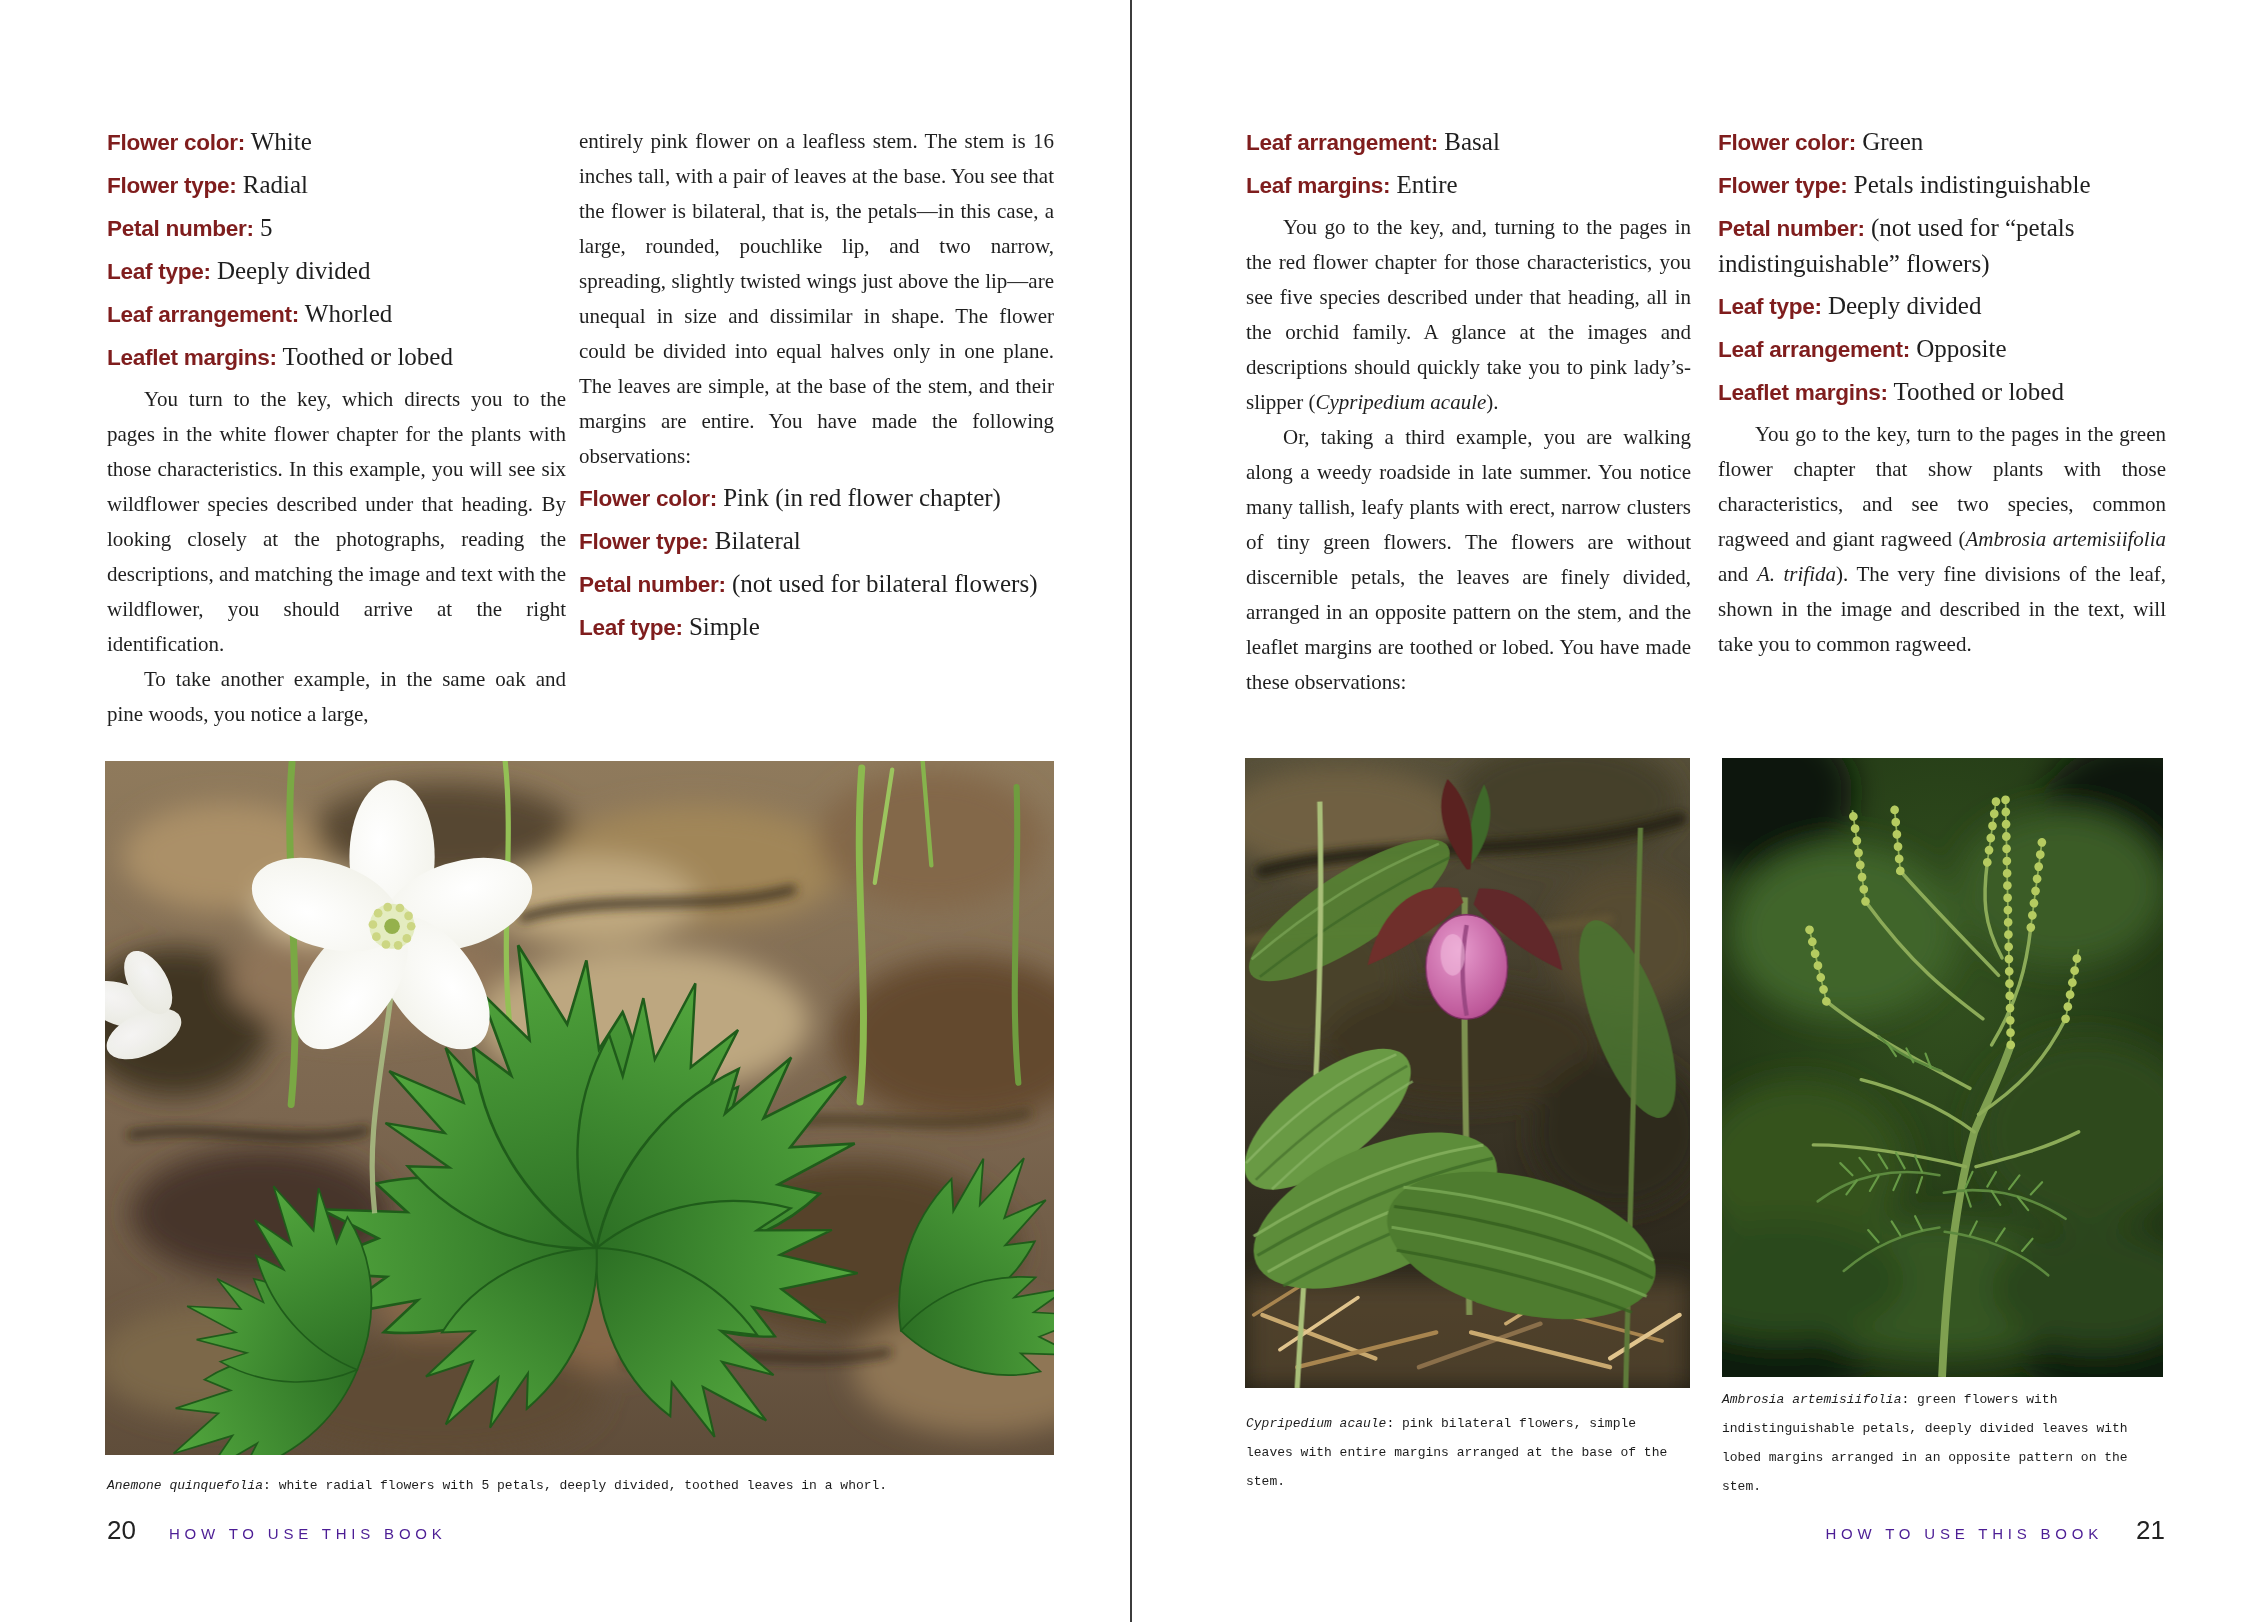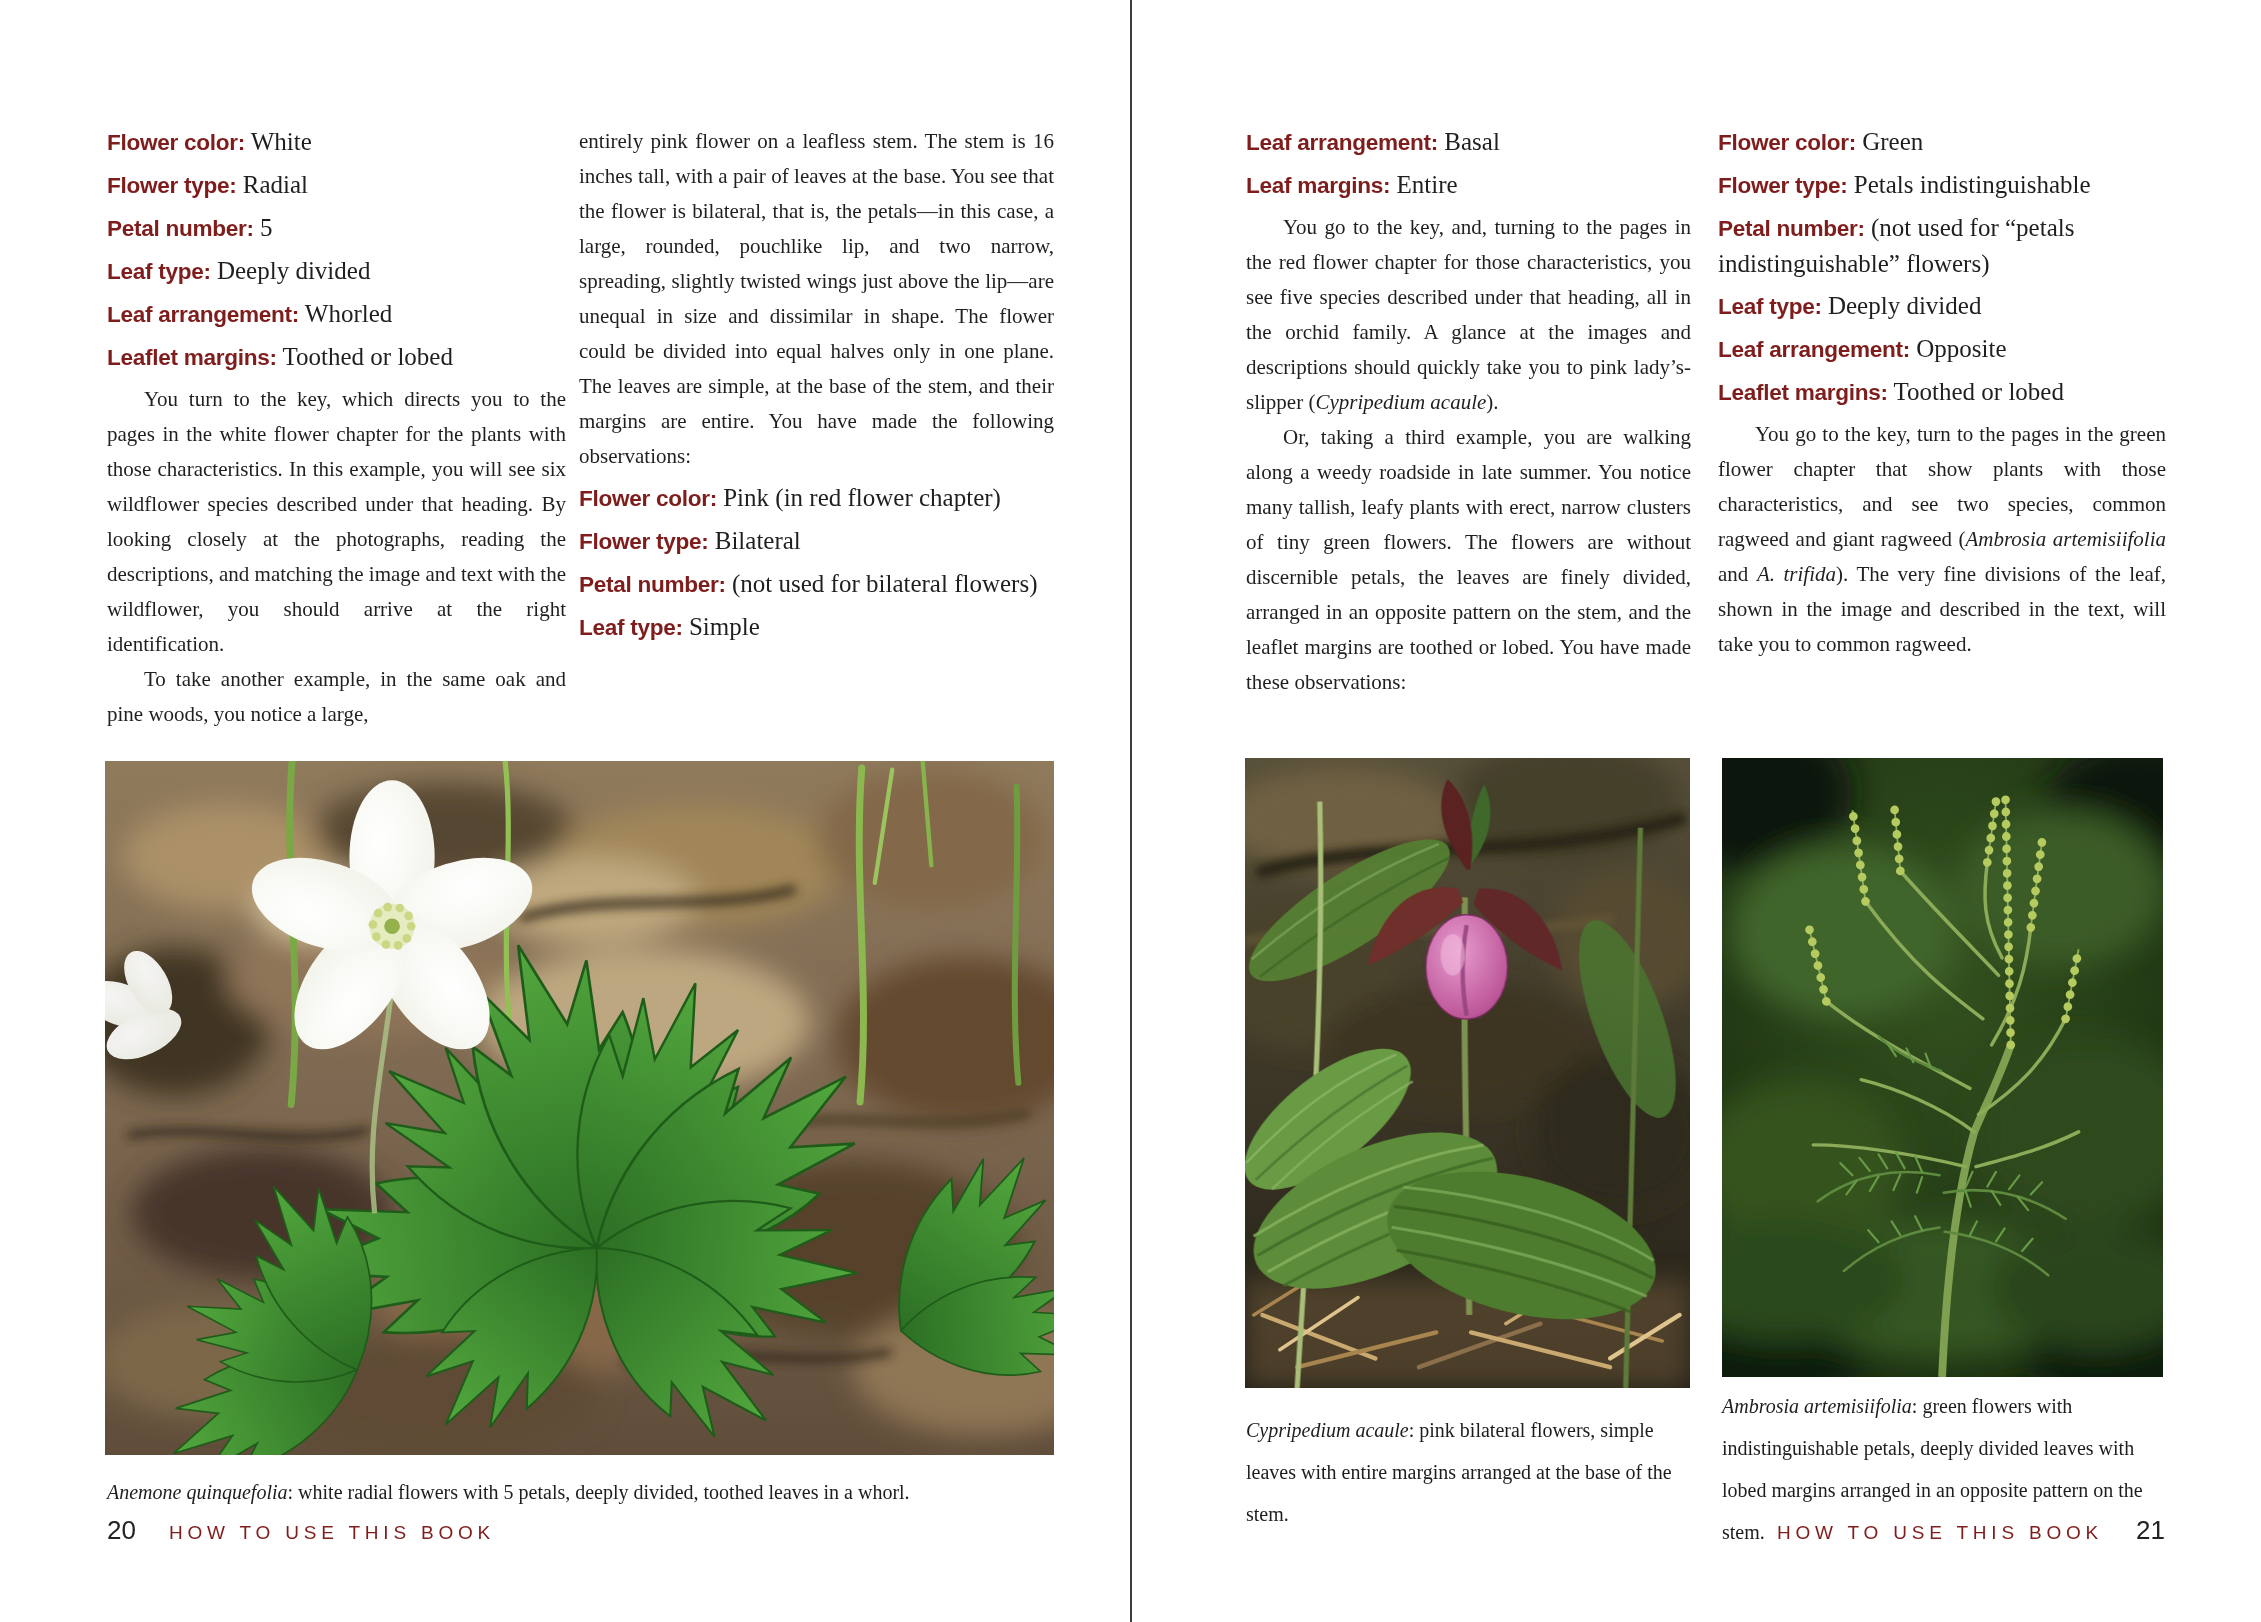--- a/index.html
+++ b/index.html
@@ -17,28 +17,28 @@
   p.body{margin:0;font-size:21px;line-height:35px;text-align:justify;}
   p.ind{text-indent:37px;}
   .spec{font-size:25px;line-height:35px;margin:0 0 7px 0;}
   .spec .lab{font-family:"Liberation Sans", sans-serif;font-weight:700;font-size:22.6px;letter-spacing:-0.3px;color:#7f1d1d;}
   .spec .val{font-family:"Liberation Serif", serif;}
   .photo{position:absolute;overflow:hidden;background:#6b5a42;}
   .photo svg{display:block;width:100%;height:100%;}
   #photo-anemone{left:105px;top:761px;width:949px;height:694px;}
   #photo-cypripedium{left:1245px;top:758px;width:445px;height:630px;}
   #photo-ambrosia{left:1722px;top:758px;width:441px;height:619px;}
-  .caption{position:absolute;font-family:Liberation Serif, serif;font-size:20px;line-height:42px;color:#1d1d1d;margin:0;}
+  .caption{position:absolute;font-family:Liberation Mono, monospace;font-size:13px;line-height:29px;color:#1d1d1d;margin:0;}
   .caption i{font-style:italic;}
   #caption-anemone{left:107px;top:1471px;white-space:nowrap;}
   #caption-cypripedium{left:1246px;top:1409px;width:435px;}
   #caption-ambrosia{left:1722px;top:1385px;width:442px;}
   .footer{position:absolute;top:1515px;font-family:"Liberation Sans", sans-serif;color:#2b2b2b;}
   .footer .pagenum{font-size:26px;color:#222;}
-  .footer .runhead{font-size:19px;letter-spacing:4.8px;color:#7f1d1d;}
+  .footer .runhead{font-size:15px;letter-spacing:4.8px;color:#4c1d95;}
   #footer-left{left:107px;}
   #footer-left .runhead{margin-left:33px;}
   #footer-right{right:96px;text-align:left;}
   #footer-right .pagenum{margin-left:33px;}
 </style>
 </head>
 <body>
 
 <div>
   <div class="gutter"></div>

